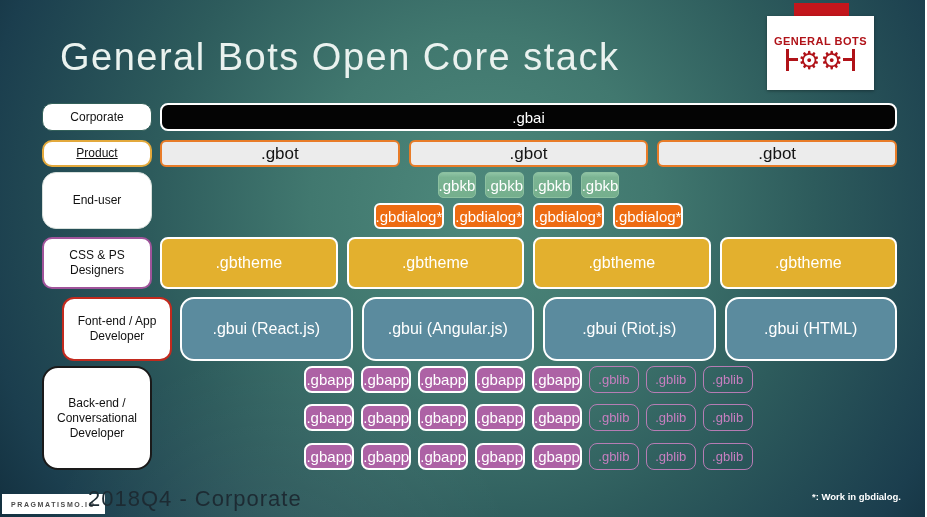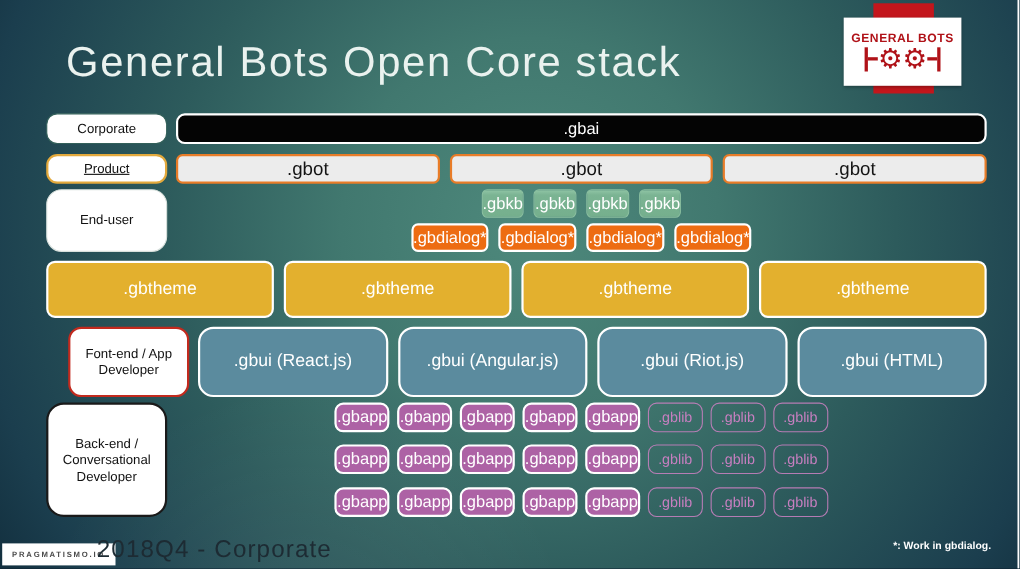--- a/index.html
+++ b/index.html
@@ -12,21 +12,21 @@
       radial-gradient(circle at 52% 40%, #4e897c 0%, #41786f 30%, #2d5b5c 58%, #1b3e4e 88%, #13303f 100%);
   }
   .edge-line { position:absolute; right:0; top:0; width:2px; height:100%; background:#ffffff; }
 
   
   .title { position:absolute; left:60px; top:36px; font-size:38px; font-weight:400;
            letter-spacing:1.5px; color:#eaf2ef; }
 
   
   .logo-band { position:absolute; left:794px; top:3px; width:55px; height:82px; background:#c3161c; }
-  .logo-card { position:absolute; left:767px; top:16px; width:107px; height:62px; background:#ffffff;
+  .logo-card { position:absolute; left:767px; top:16px; width:107px; height:74px; background:#ffffff;
                display:flex; flex-direction:column; align-items:center; justify-content:center;
                box-shadow:0 1px 3px rgba(0,0,0,0.35); }
   .logo-text { color:#b01218; font-size:11px; font-weight:bold; letter-spacing:0.5px; }
   .logo-gears { display:flex; align-items:center; margin-top:1px; }
   .logo-gears .endbar { width:3px; height:22px; background:#b01218; }
   .logo-gears .hline  { width:9px; height:3px; background:#b01218; }
   .logo-gears .gear   { color:#b01218; font-size:25px; line-height:24px; }
 
   
   .stack { position:absolute; left:42px; top:103px; width:855px; }
@@ -139,20 +139,23 @@
         <div class="boxes g4 sub-dlg">
           <div class="bx bx-gbdialog">.gbdialog*</div>
           <div class="bx bx-gbdialog">.gbdialog*</div>
           <div class="bx bx-gbdialog">.gbdialog*</div>
           <div class="bx bx-gbdialog">.gbdialog*</div>
         </div>
       </div>
     </div>
 
     <div class="row r-designers">
+      <div class="lblcol">
+          <div class="label-box lb-designers">CSS &amp; PS Designers</div>
+        </div>
       <div class="boxes g4">
         <div class="bx bx-gbtheme">.gbtheme</div>
         <div class="bx bx-gbtheme">.gbtheme</div>
         <div class="bx bx-gbtheme">.gbtheme</div>
         <div class="bx bx-gbtheme">.gbtheme</div>
       </div>
     </div>
 
     <div class="row r-frontend">
       <div class="lblcol">

